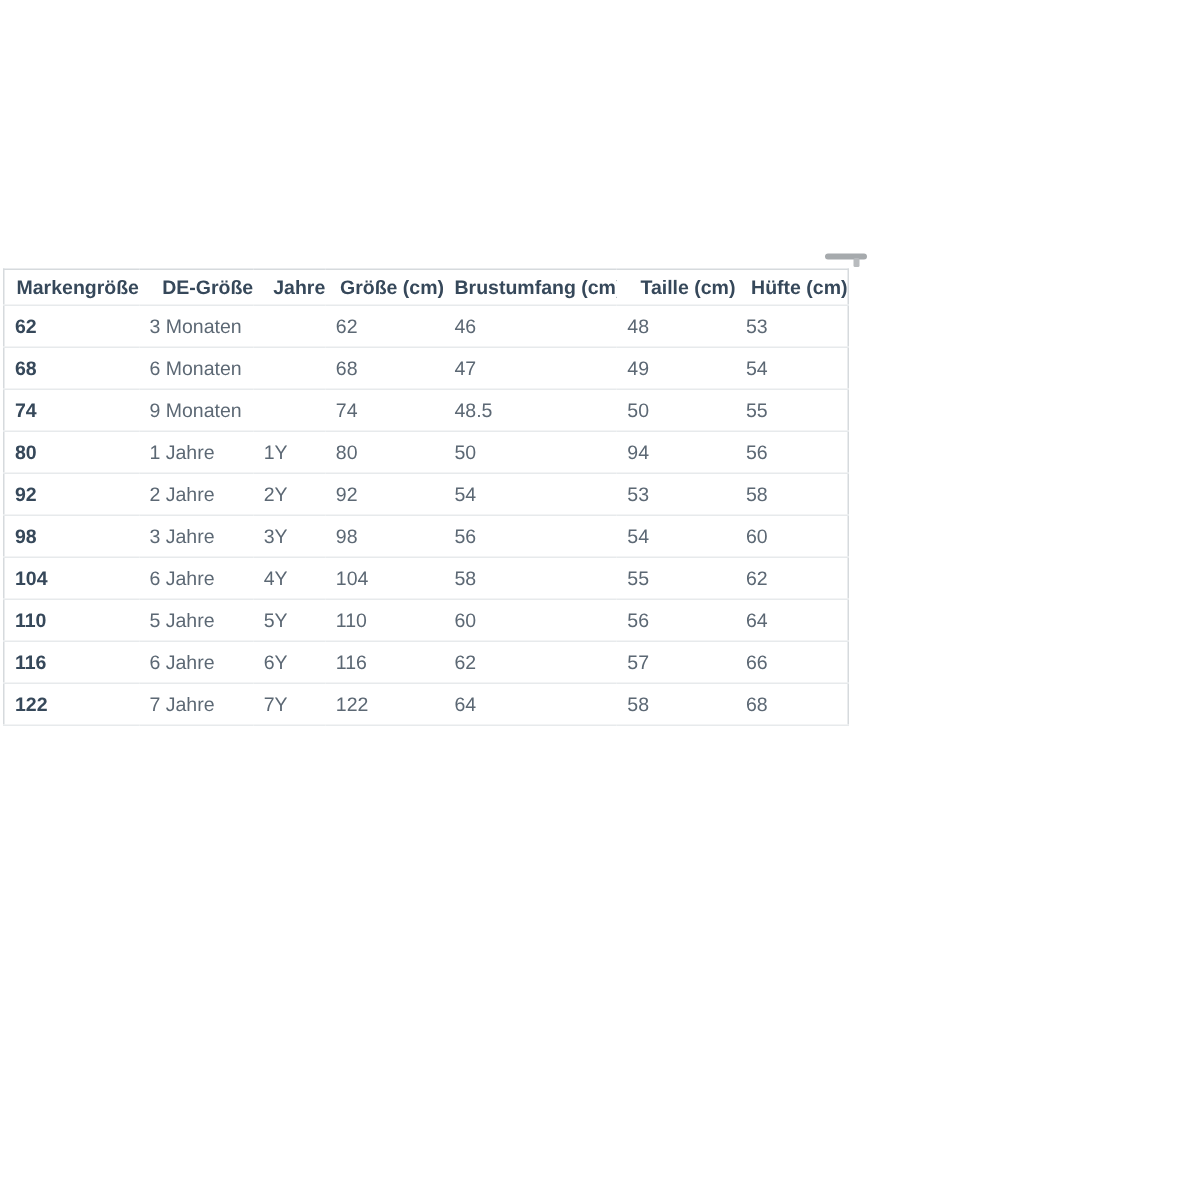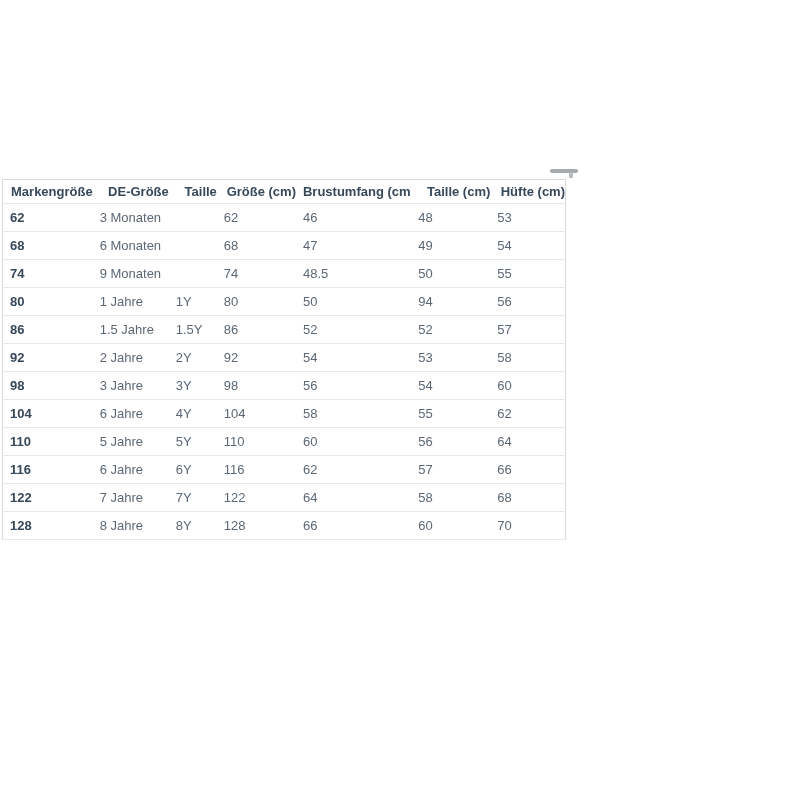--- a/index.html
+++ b/index.html
@@ -98,21 +98,21 @@
         <col class="c3">
         <col class="c4">
       <col class="c5">
         <col class="c6">
         <col class="c7">
     </colgroup>
     <thead>
       <tr id="header-row">
           <th>Markengröße</th>
           <th>DE-Größe</th>
-          <th>Taille</th>
+          <th>Jahre</th>
           <th>Größe (cm)</th>
           <th>Brustumfang (cm)</th>
           <th>Taille (cm)</th>
           <th>Hüfte (cm)</th>
         </tr>
     </thead>
     <tbody id="table-body">
         <tr>
           <td>62</td>
           <td>3 Monaten</td>
@@ -143,29 +143,20 @@
         <tr>
           <td>80</td>
           <td>1 Jahre</td>
           <td>1Y</td>
           <td>80</td>
           <td>50</td>
           <td>94</td>
           <td>56</td>
         </tr>
         <tr>
-          <td>86</td>
-          <td>1.5 Jahre</td>
-          <td>1.5Y</td>
-          <td>86</td>
-          <td>52</td>
-          <td>52</td>
-          <td>57</td>
-        </tr>
-        <tr>
           <td>92</td>
           <td>2 Jahre</td>
           <td>2Y</td>
           <td>92</td>
           <td>54</td>
           <td>53</td>
           <td>58</td>
         </tr>
         <tr>
           <td>98</td>
@@ -205,25 +196,16 @@
         </tr>
         <tr>
           <td>122</td>
           <td>7 Jahre</td>
           <td>7Y</td>
           <td>122</td>
           <td>64</td>
           <td>58</td>
           <td>68</td>
         </tr>
-        <tr>
-          <td>128</td>
-          <td>8 Jahre</td>
-          <td>8Y</td>
-          <td>128</td>
-          <td>66</td>
-          <td>60</td>
-          <td>70</td>
-        </tr>
       </tbody>
   </table>
 
 </div>
 
 </body></html>

